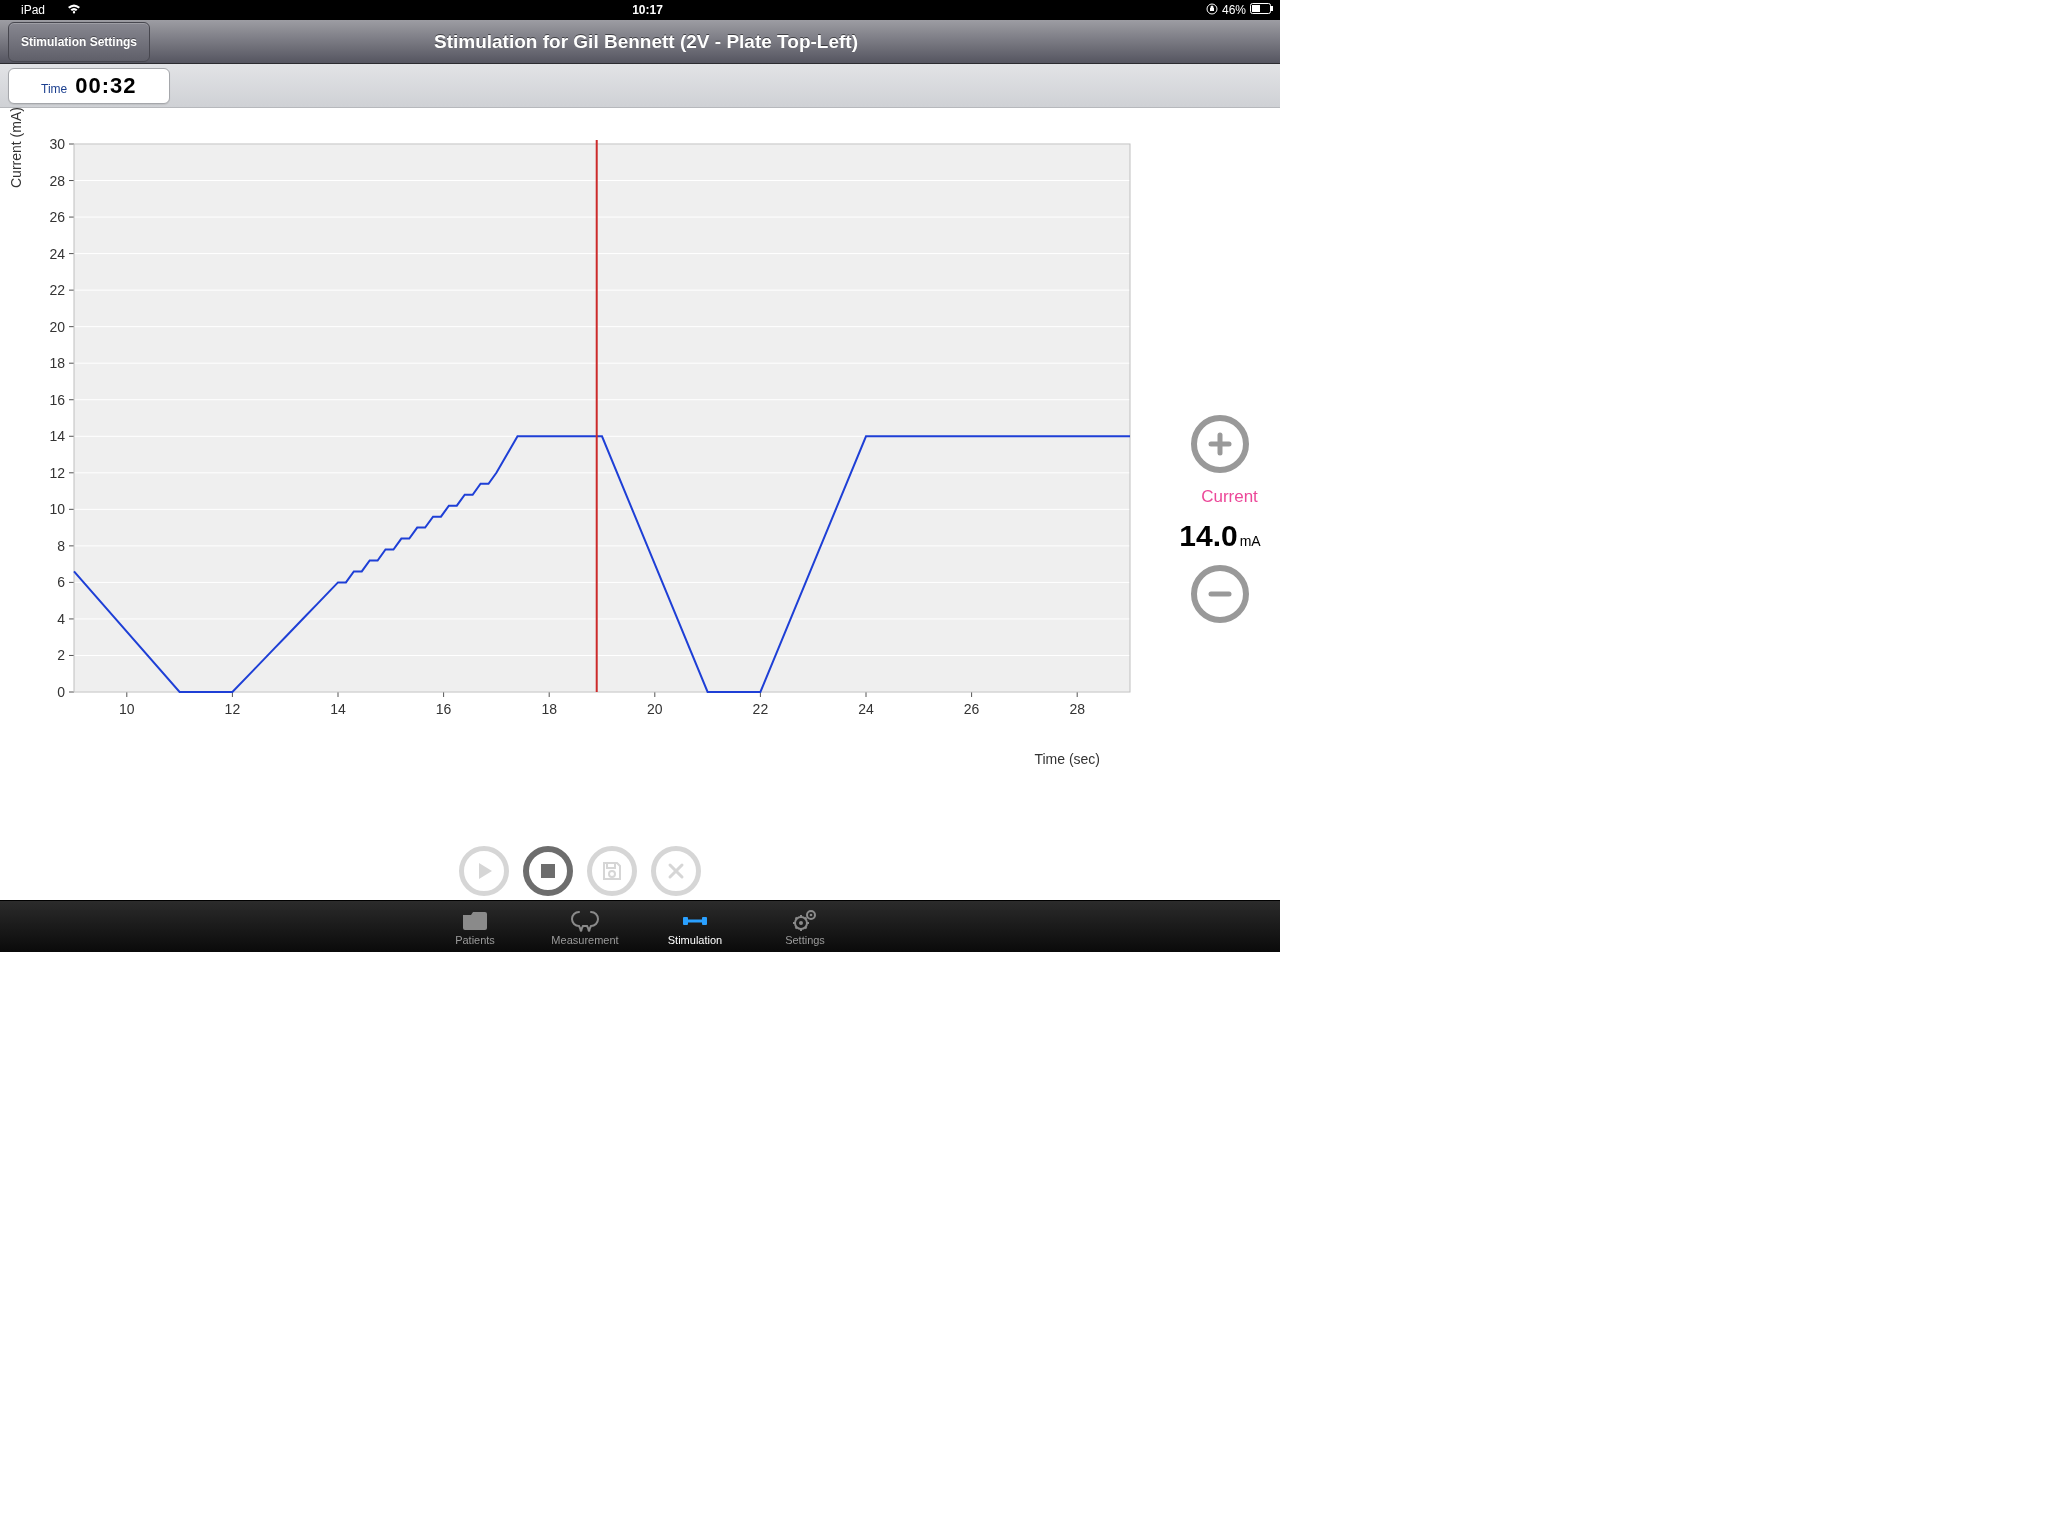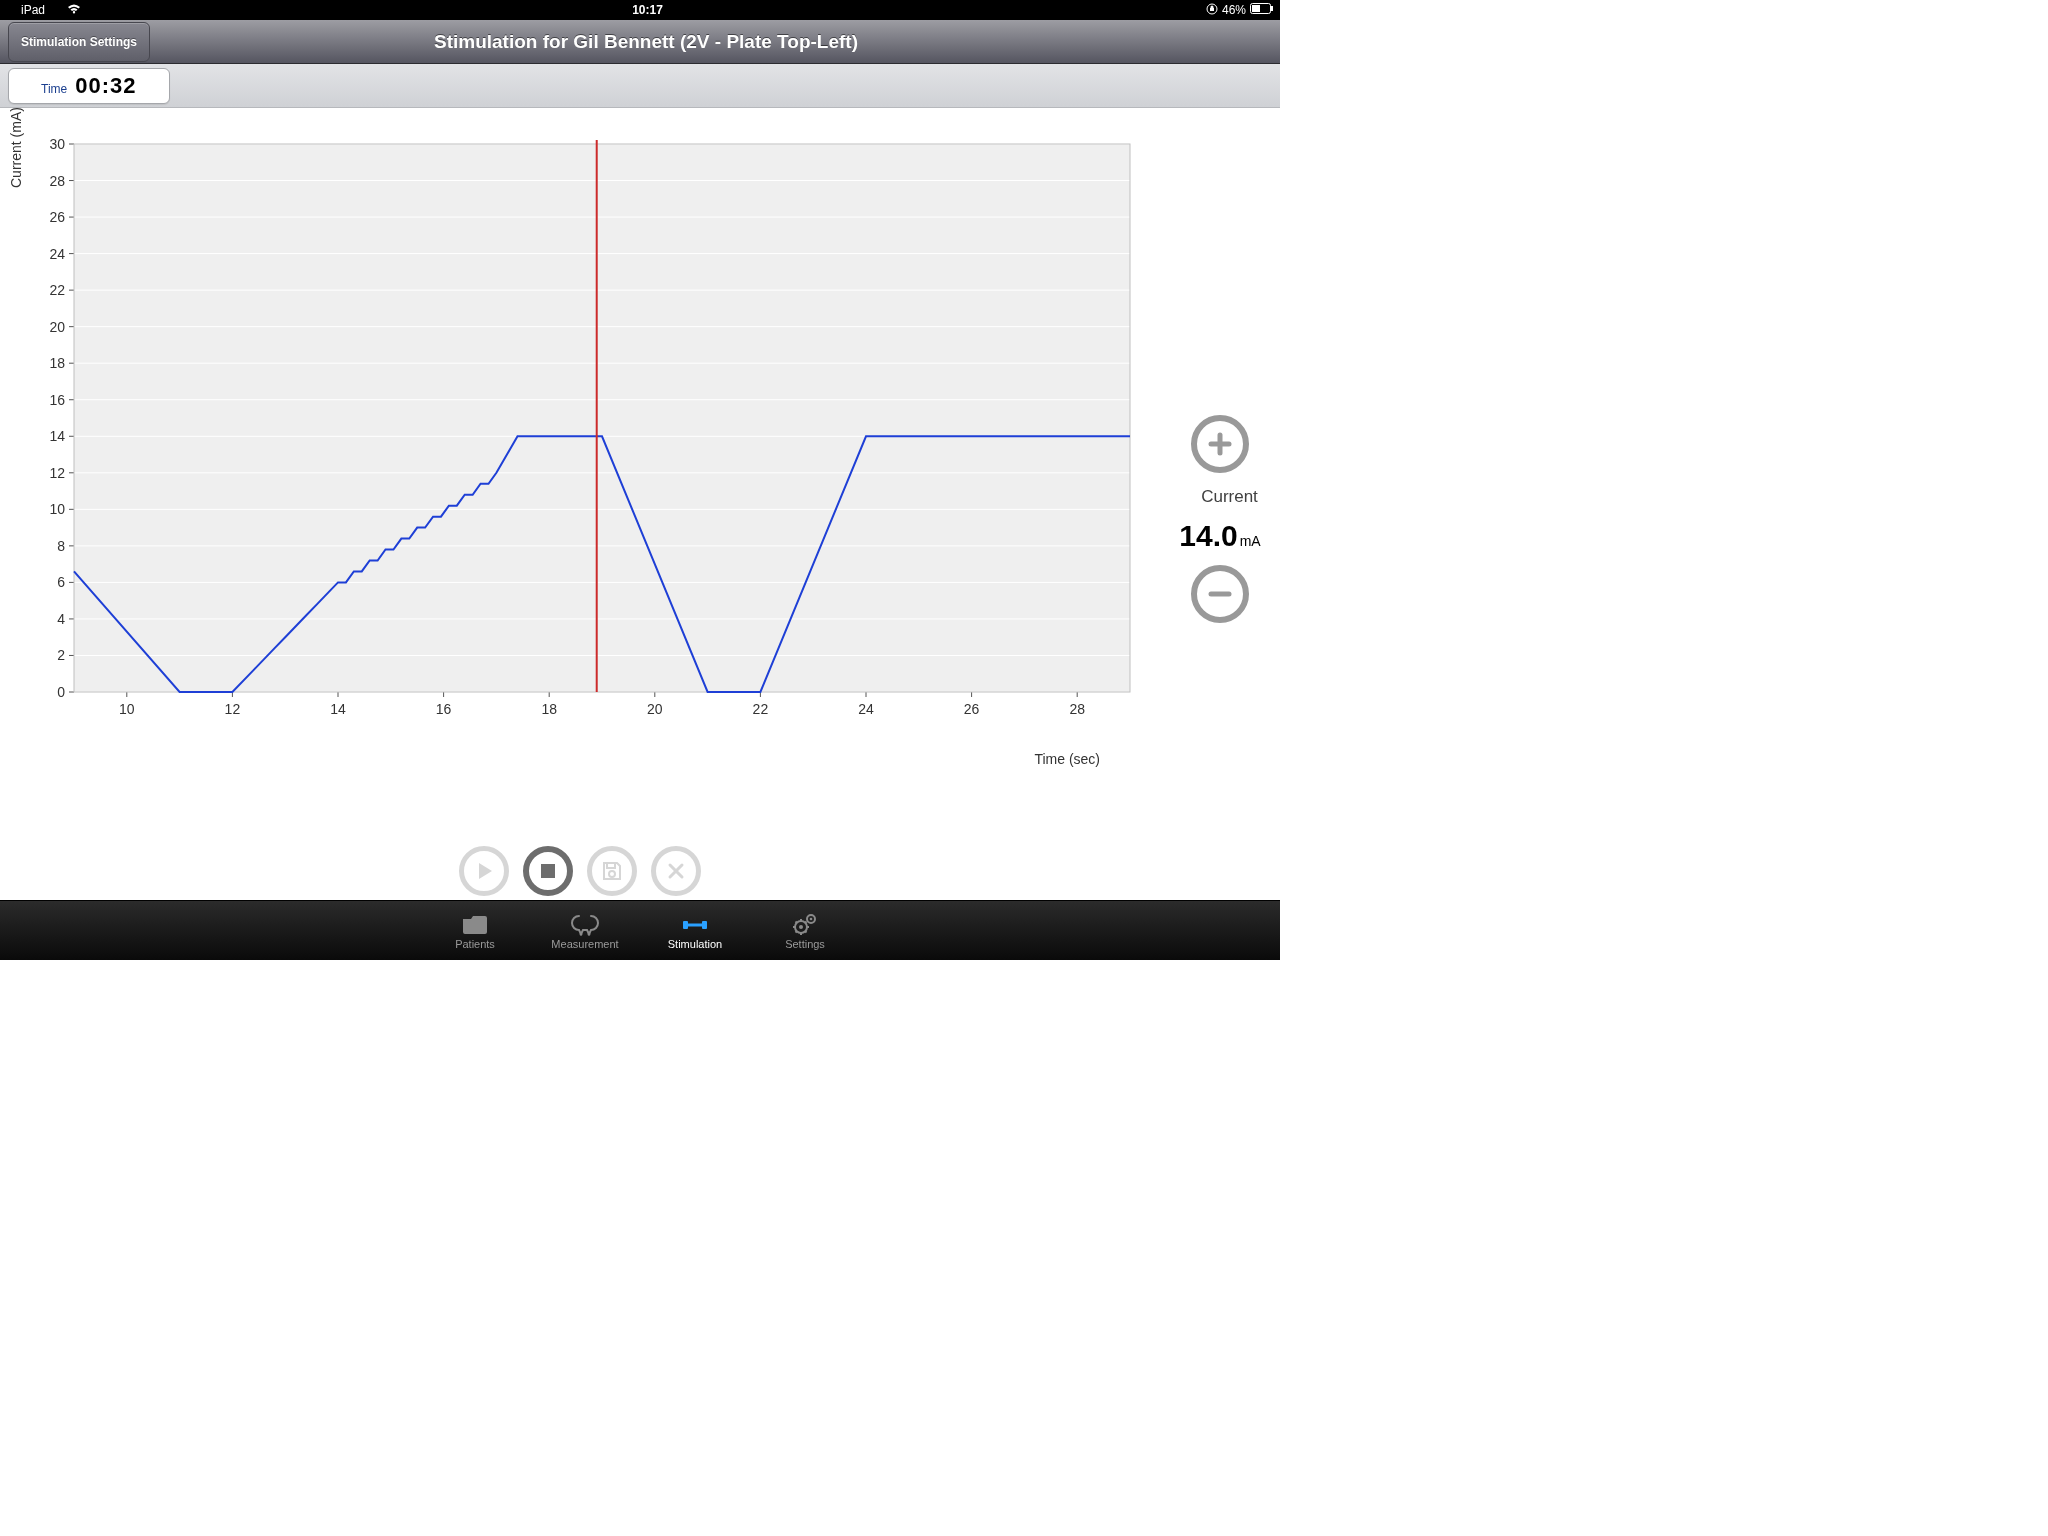--- a/index.html
+++ b/index.html
@@ -28,32 +28,32 @@
   .main { display: flex; height: 792px; background: #fff; }
   .chart-wrap { flex: 1; position: relative; padding: 30px 10px 10px 20px; }
   .ylabel { position: absolute; left: 8px; top: 80px; transform: rotate(-90deg); transform-origin: left top; font-size: 14px; color: #333; }
   .xlabel { position: absolute; right: 60px; bottom: 133px; font-size: 14px; color: #333; }
   .plot-svg { display: block; }
 
   
   .side { width: 120px; display: flex; flex-direction: column; align-items: center; justify-content: center; gap: 14px; padding-top: 30px; }
   .round-btn { width: 58px; height: 58px; border-radius: 50%; border: 6px solid #999; background: #fff; display: flex; align-items: center; justify-content: center; cursor: pointer; }
   .round-btn svg { display:block; }
-  .side-label { font-size: 17px; color: #404040; margin-left: 19px; }
+  .side-label { font-size: 17px; color: #ec4899; margin-left: 19px; }
   .side-value { font-size: 30px; font-weight: bold; line-height: 1; }
   .side-unit { font-size: 14px; font-weight: normal; margin-left: 2px; }
 
   
   .transport { position: absolute; bottom: 4px; left: 0; right: 0; display: flex; justify-content: center; gap: 14px; }
   .t-btn { width: 50px; height: 50px; border-radius: 50%; border: 5px solid #d6d6d6; background: #fff; display: flex; align-items: center; justify-content: center; cursor: pointer; }
   .t-btn.active { border-color: #6d6d6d; border-width: 6px; }
   .t-btn svg { display:block; }
 
   
-  .tab-bar { height: 60px; background: linear-gradient(#2b2b2b,#0a0a0a); display: flex; justify-content: center; border-top: 1px solid #000; }
+  .tab-bar { height: 52px; background: linear-gradient(#2b2b2b,#0a0a0a); display: flex; justify-content: center; border-top: 1px solid #000; }
   .tab { width: 110px; display: flex; flex-direction: column; align-items: center; justify-content: center; gap: 2px; color: #9a9a9a; font-size: 11px; cursor: pointer; }
   .tab.active { color: #fff; }
   .tab svg { display:block; }
 </style>
 </head>
 <body>
 
 <div class="status-bar">
   <div class="status-left">
     <span>iPad</span>

